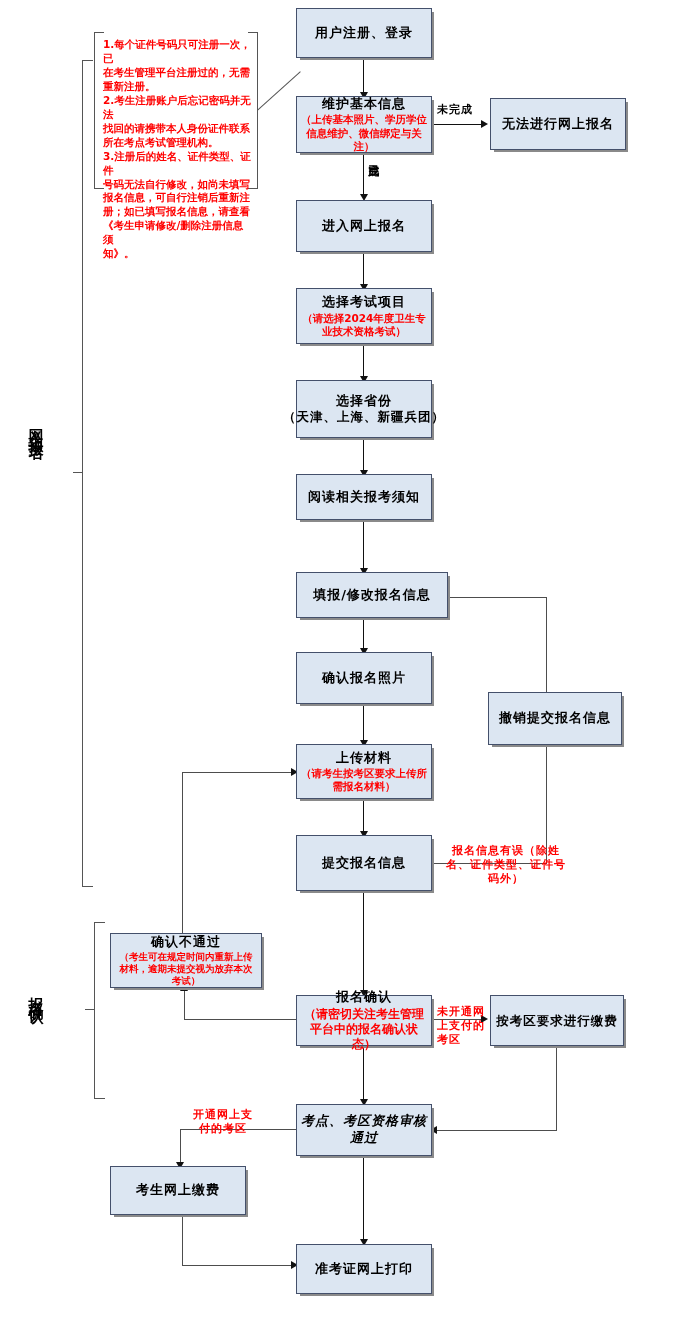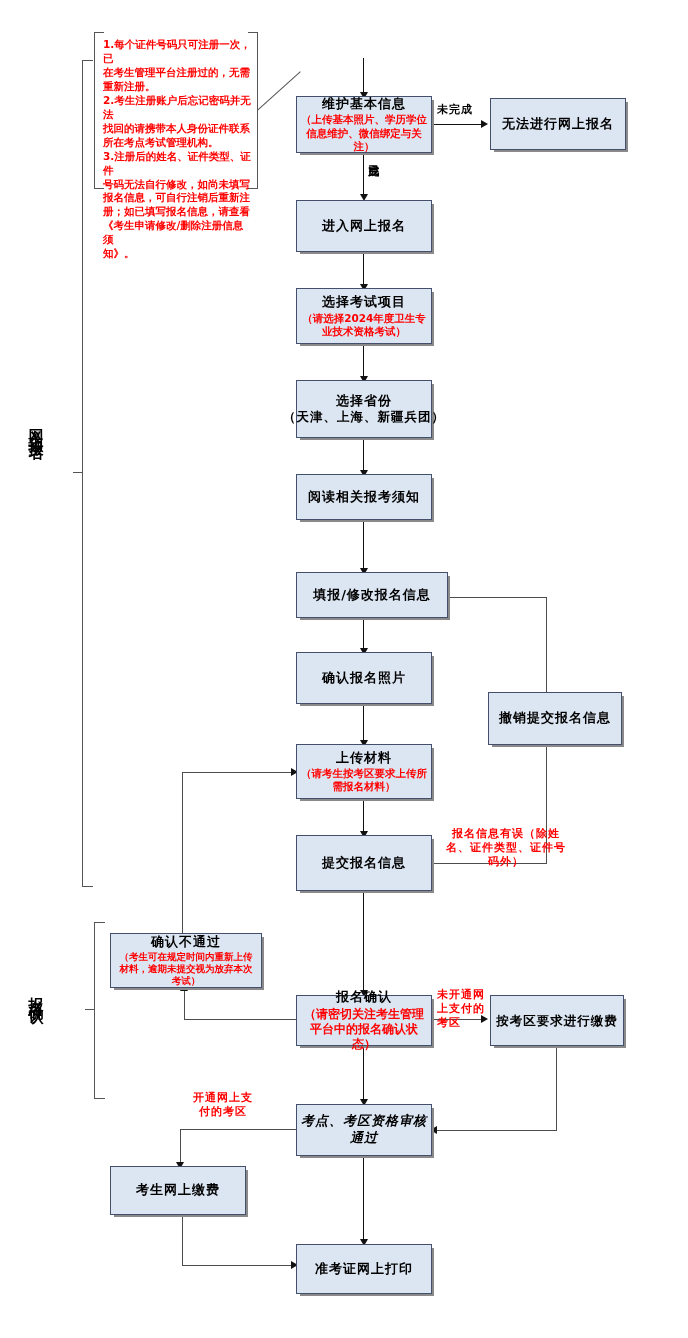--- a/index.html
+++ b/index.html
@@ -67,21 +67,21 @@
     letter-spacing:1px;
     white-space:nowrap;
     line-height:1.25;
   }
   .elabel.red{color:#ff0000;}
   .elabel.vert{
     writing-mode:vertical-rl;
     text-orientation:upright;
     letter-spacing:0px;
   }
-  .elabel.two{white-space:normal;text-align:center;}
+  .elabel.two{white-space:normal;text-align:center;margin-top:17px;}
   
   .note{
     position:absolute;
     color:#ff0000;
     font-weight:bold;
     font-size:10.5px;
     line-height:1.33;
     letter-spacing:0px;
     text-align:left;
   }
@@ -225,20 +225,23 @@
   <div class="conn v" style="left:182px; top:1215px; height:50px;"></div>
   <div class="conn h" style="left:182px; top:1265px; width:114px;"></div>
   <div class="arrow arr-right" style="left:291px; top:1261px;"></div>
 
   <div class="elabel" style="left:437px; top:103px;">未完成</div>
   <div class="elabel vert" style="left:366px; top:156px;">已完成</div>
   <div class="elabel red two" style="left:446px; top:827px; width:120px;">报名信息有误（除姓名、证件类型、证件号码外）</div>
   <div class="elabel red two" style="left:437px; top:988px; width:56px; text-align:left;">未开通网上支付的考区</div>
   <div class="elabel red two" style="left:190px; top:1091px; width:66px; text-align:center;">开通网上支付的考区</div>
 
+  <div class="node" style="left:296px; top:8px; width:136px; height:50px;">
+    <div class="t1">用户注册、登录</div>
+  </div>
 
   <div class="node" style="left:296px; top:96px; width:136px; height:57px;">
     <div class="t1">维护基本信息</div>
     <div class="t2">（上传基本照片、学历学位信息维护、微信绑定与关注）</div>
   </div>
 
   <div class="node" style="left:490px; top:98px; width:136px; height:52px;">
     <div class="t1">无法进行网上报名</div>
   </div>
 

